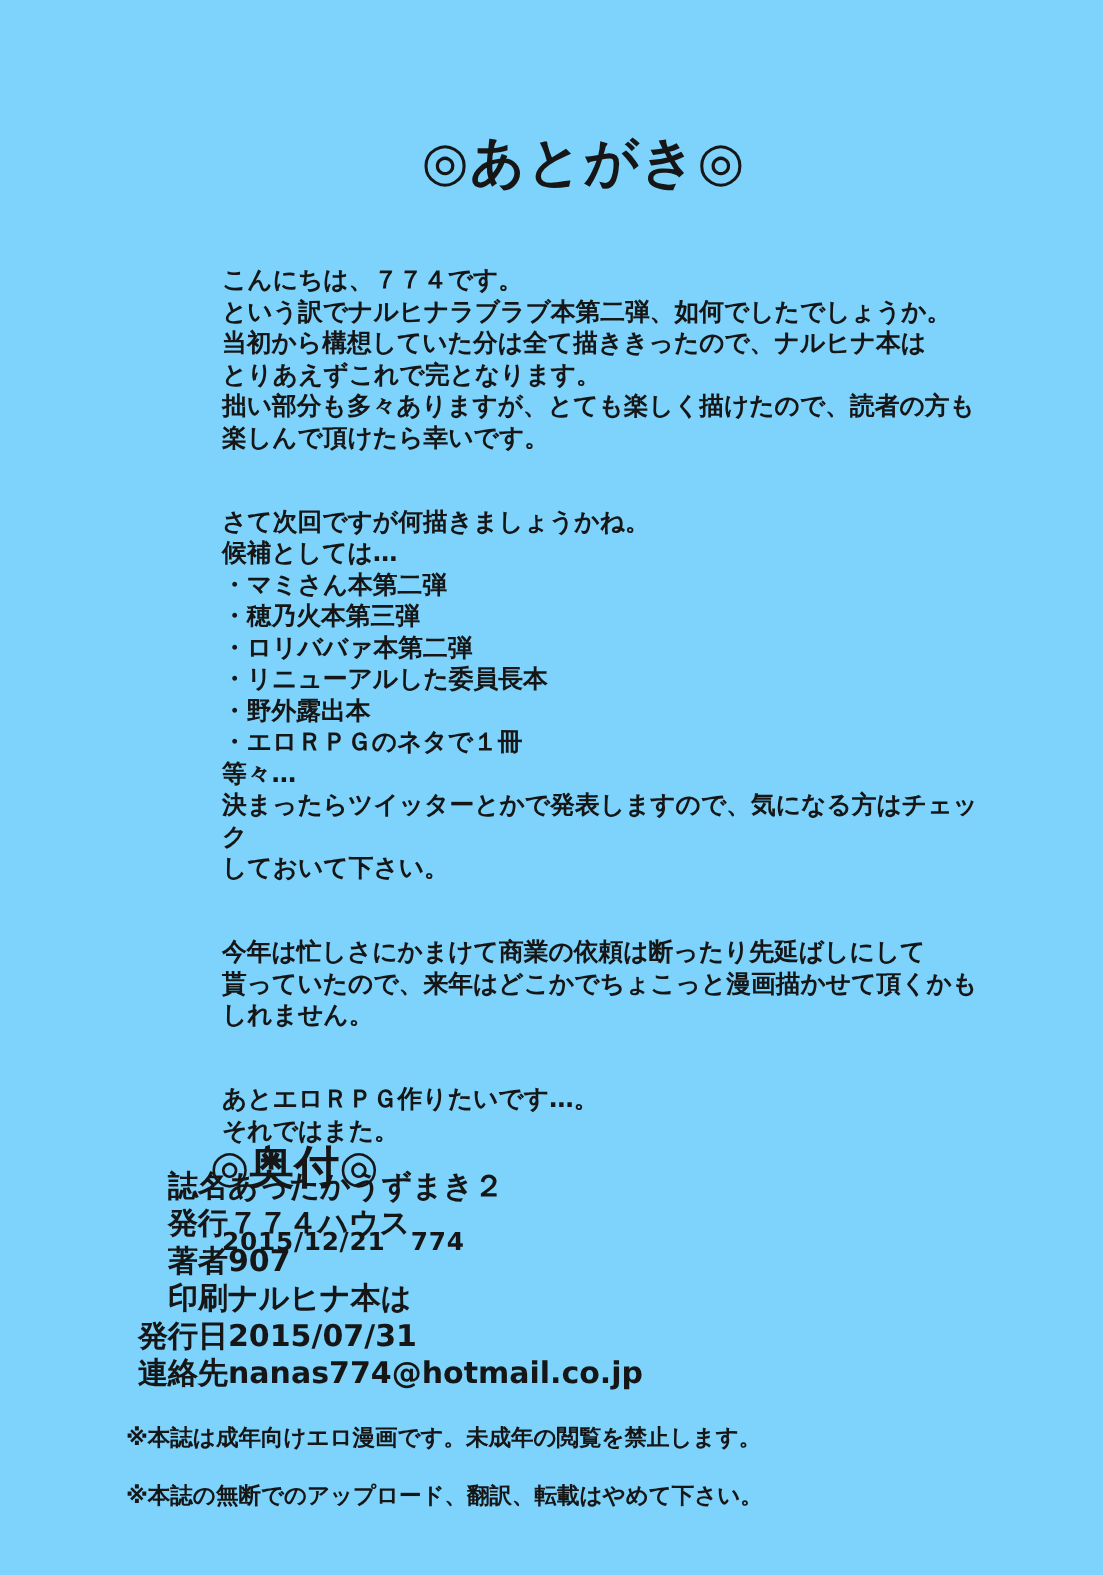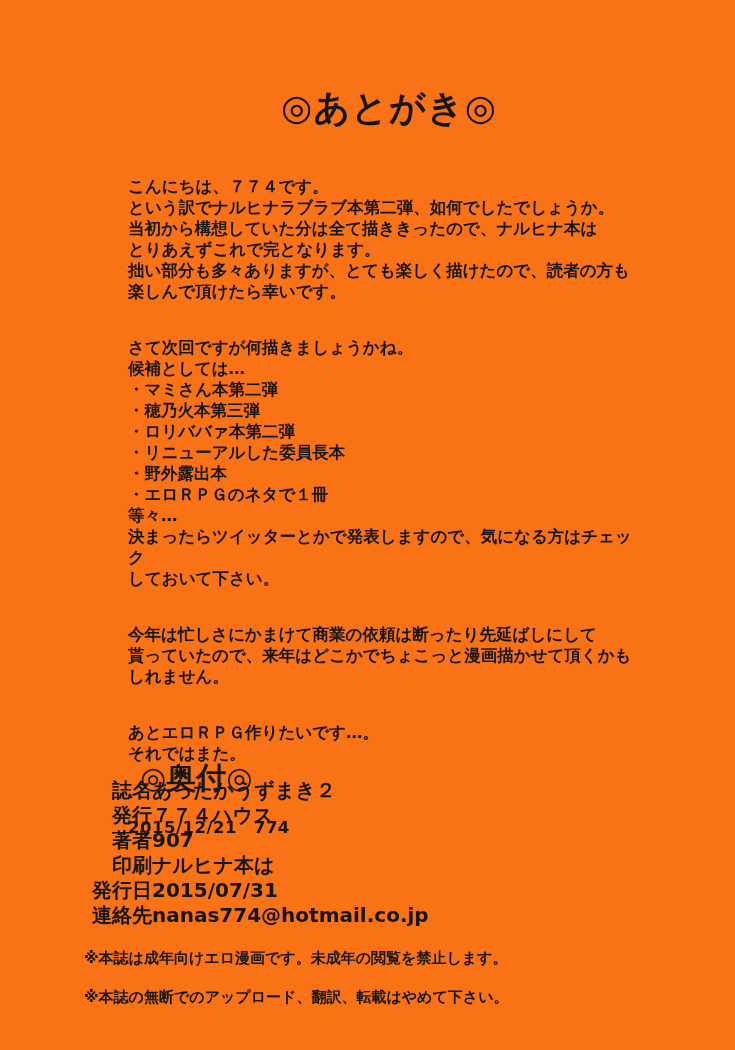--- a/index.html
+++ b/index.html
@@ -1,39 +1,39 @@
 <!DOCTYPE html>
 <html><head>
 <meta charset="utf-8">
 <style>
   html, body { margin: 0; padding: 0; background: #e8e8e8; }
   .page {
     position: relative;
     width: 735px;
     height: 1050px;
     margin: 0 auto;
-    background: #f97316;
+    background: #7dd3fc;
     overflow: hidden;
     font-family: "DejaVu Sans", sans-serif;
     font-weight: 700;
     color: #161616;
     -webkit-font-smoothing: antialiased;
   }
   .afterword-title {
     position: absolute;
     left: 281px;
     top: 84px;
     margin: 0;
     font-size: 36px;
     letter-spacing: 1px;
     white-space: nowrap;
   }
   .afterword-body {
     position: absolute;
-    left: 128px;
+    left: 148px;
     top: 155px;
     width: 520px;
     font-size: 16.5px;
     line-height: 21px;
     white-space: pre-line;
   }
   .afterword-body p { margin: 0 0 14px 0; }
   .date-line { margin-top: 18px !important; letter-spacing: 0.5px; }
   .colophon-title {
     position: absolute;

